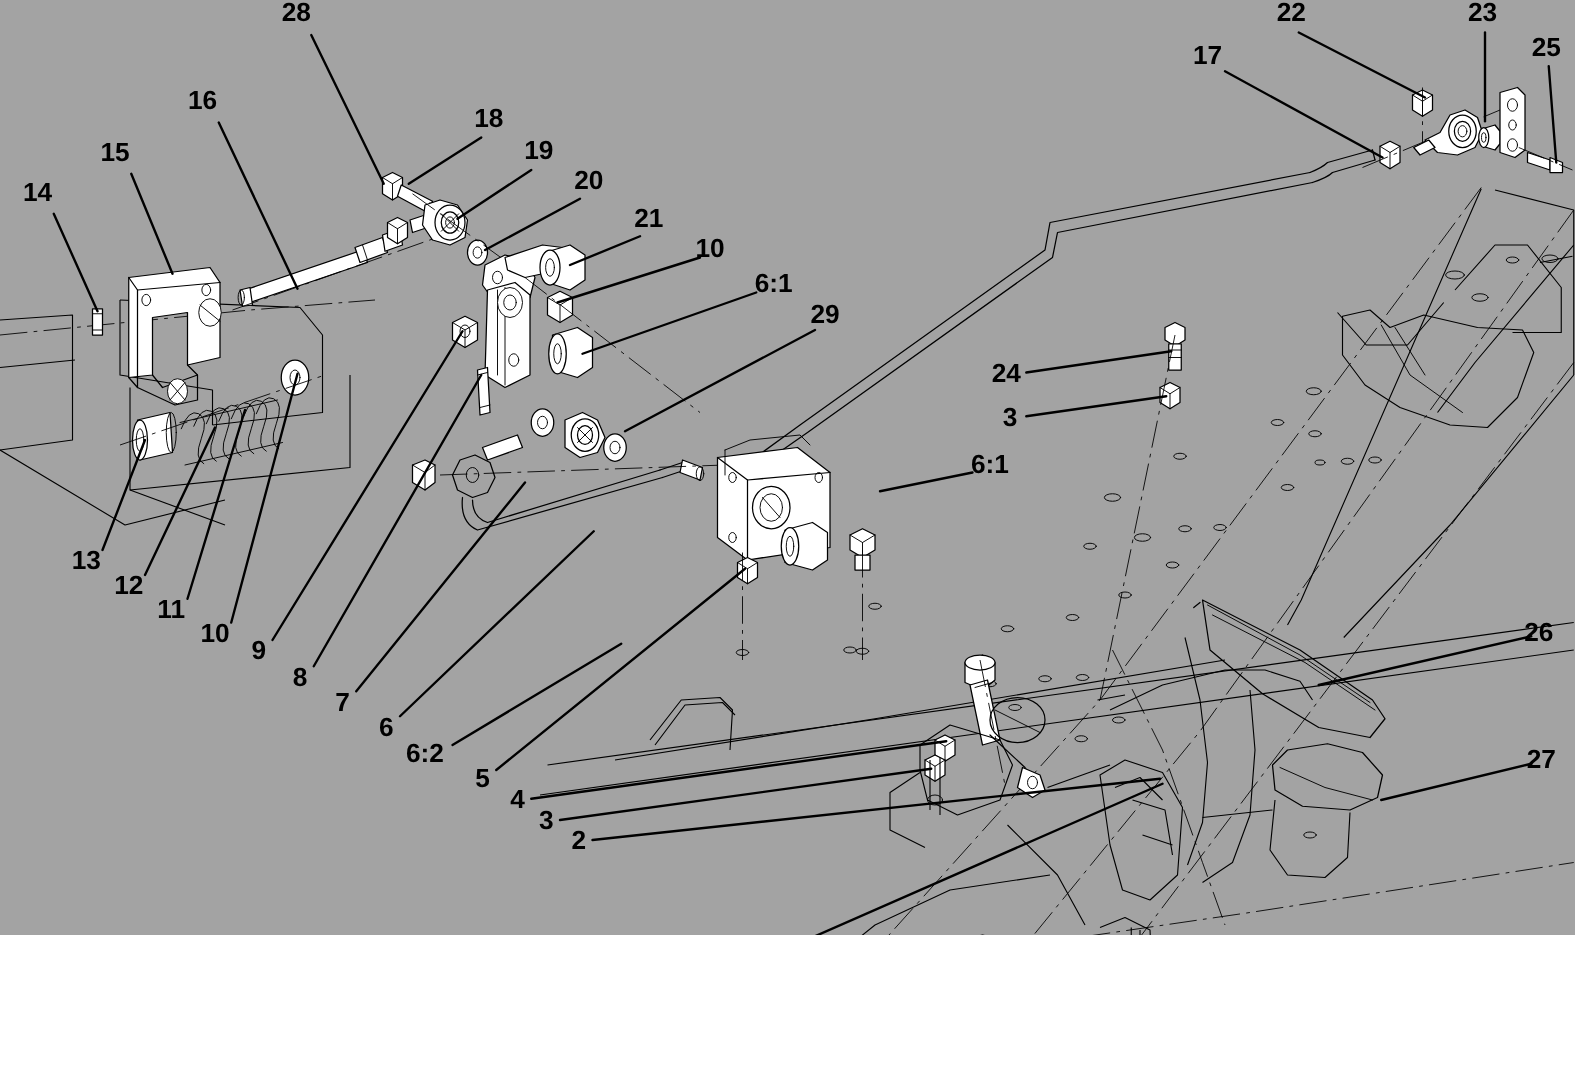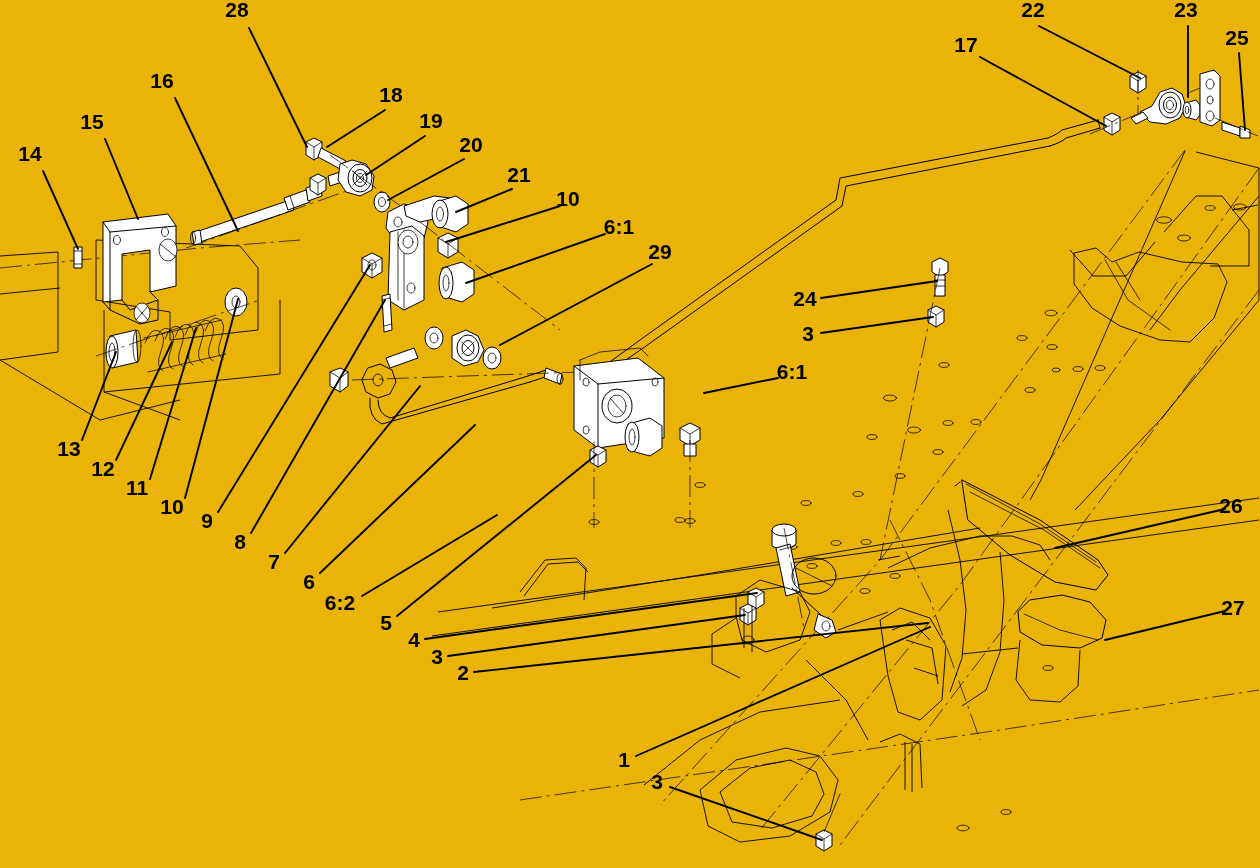--- a/index.html
+++ b/index.html
@@ -7,22 +7,22 @@
     margin: 0;
     padding: 0;
     background: #ffffff;
   }
   body {
     font-family: "Liberation Sans", sans-serif;
   }
   #diagram-root {
     position: relative;
     width: 1260px;
-    height: 868px;
-    background: #eab308;
+    height: 748px;
+    background: #a3a3a3;
     overflow: hidden;
   }
   #diagram-svg {
     position: absolute;
     top: 0;
     left: 0;
     width: 1260px;
     height: 868px;
   }
   .callout-label {

